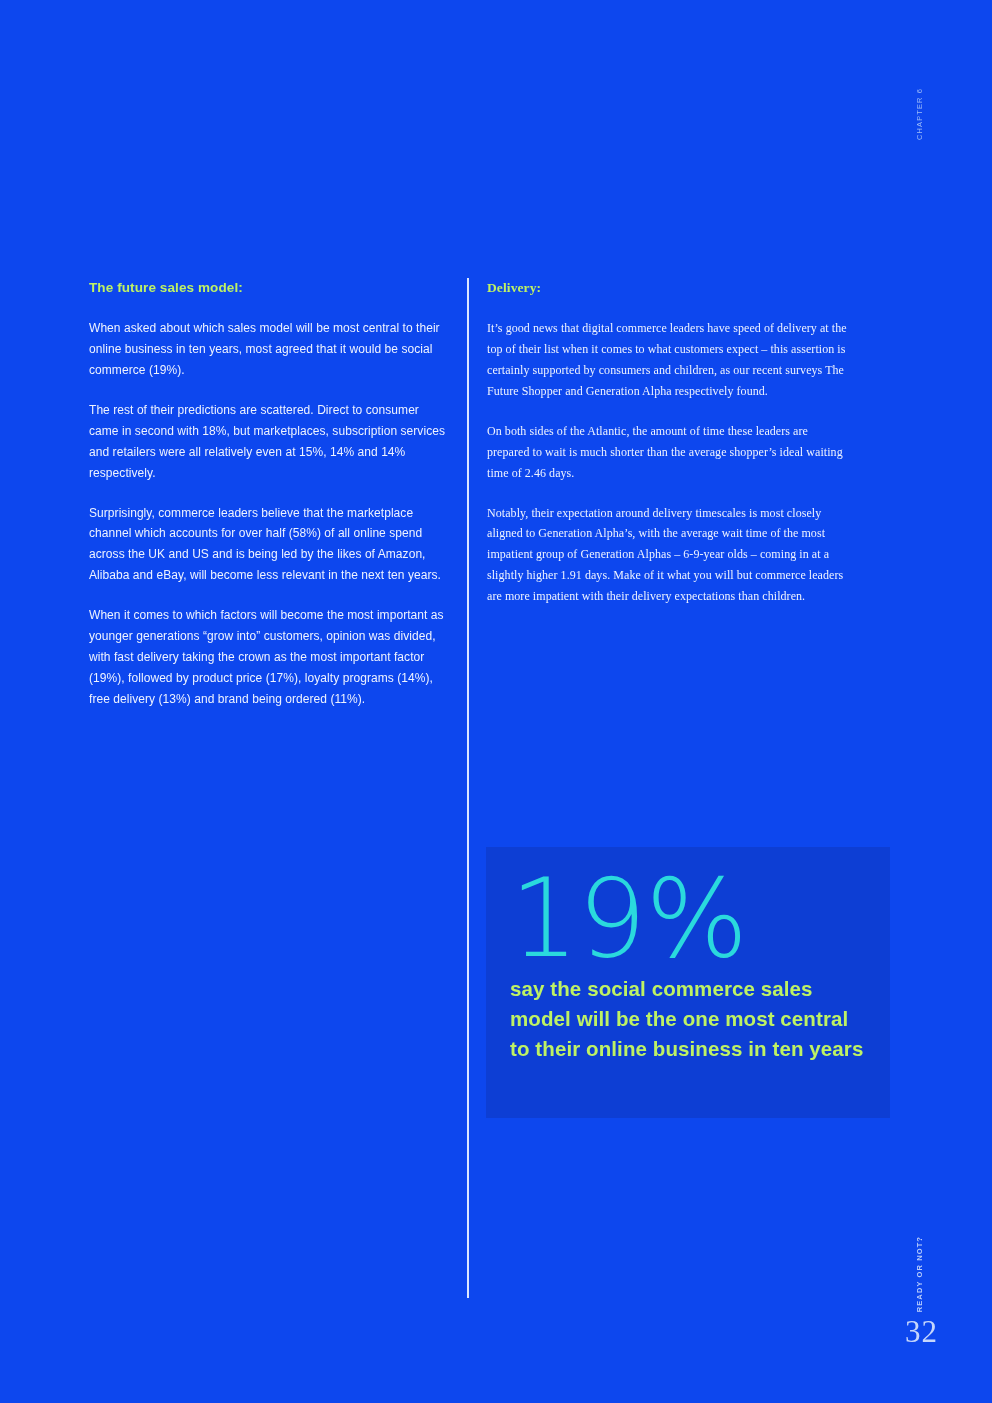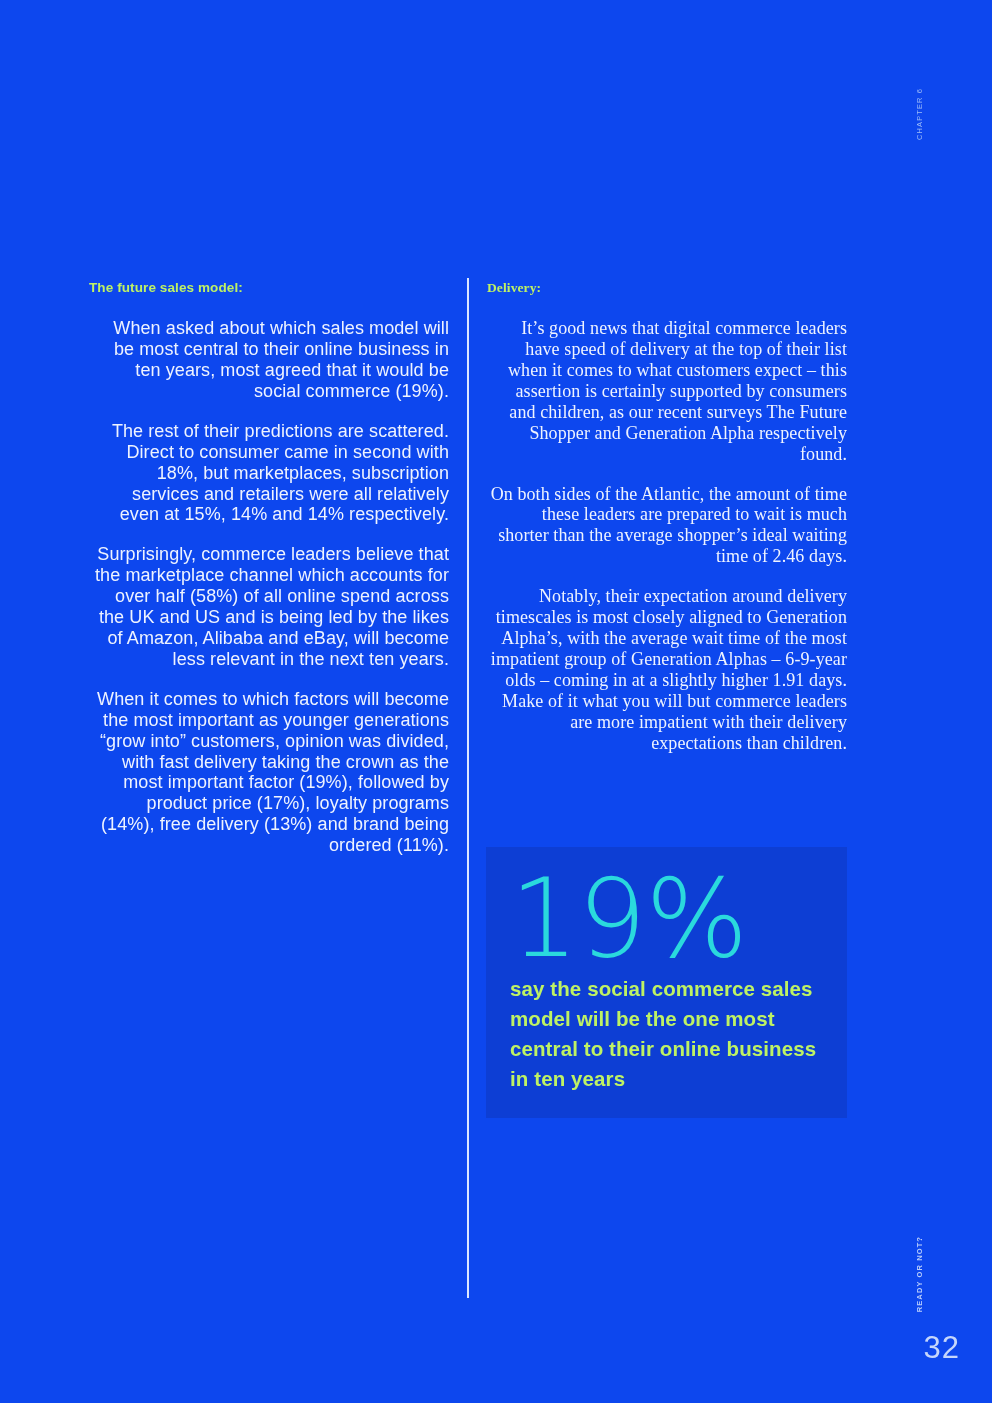--- a/index.html
+++ b/index.html
@@ -45,34 +45,33 @@
     color: #bef264;
     font-size: 13.5px;
     font-weight: bold;
     letter-spacing: .1px;
     margin: 0 0 22px 0;
     line-height: 1.2;
   }
 
   .body-par {
     color: #eef3ff;
-    font-size: 18px;
+    font-size: 12px;
     line-height: 20.9px;
     margin: 0 0 19px 0;
     letter-spacing: .005em;
-    text-align: right;
   }
   .body-par:last-child { margin-bottom: 10px; }
 
   
   .stat-callout {
     position: absolute;
     left: 486px;
     top: 847px;
-    width: 361px;
+    width: 404px;
     height: 271px;
     background: #0d3ed4;
     box-sizing: border-box;
     padding: 22px 24px 0 24px;
   }
   .stat-number {
     color: #2ad9dd;
     font-size: 108px;
     font-weight: 200;
     line-height: .92;
@@ -111,29 +110,28 @@
     top: 1236px;
     color: #b9cefb;
     font-size: 7.5px;
     letter-spacing: 1.1px;
     font-weight: bold;
   }
 
   
   .page-number {
     position: absolute;
-    right: 32px;
+    right: 54px;
     top: 1316px;
     color: #c5d6fb;
     font-size: 31px;
     font-weight: 200;
     letter-spacing: 1px;
-    font-family: Liberation Sans, sans-serif;
+    font-family: Liberation Serif, serif;
     line-height: 1;
-    margin-top: 16px;
   }
 </style>
 </head>
 <body>
 
 <div class="page">
 
   <div class="column-divider"></div>
 
   <div class="col col-left">

